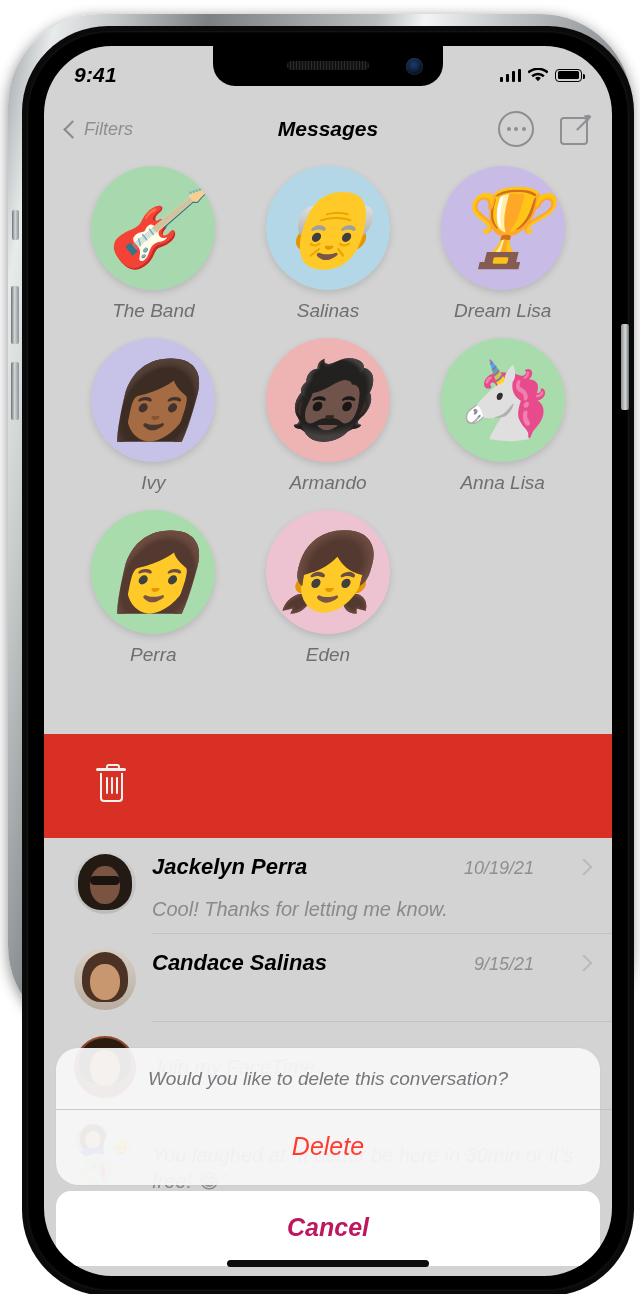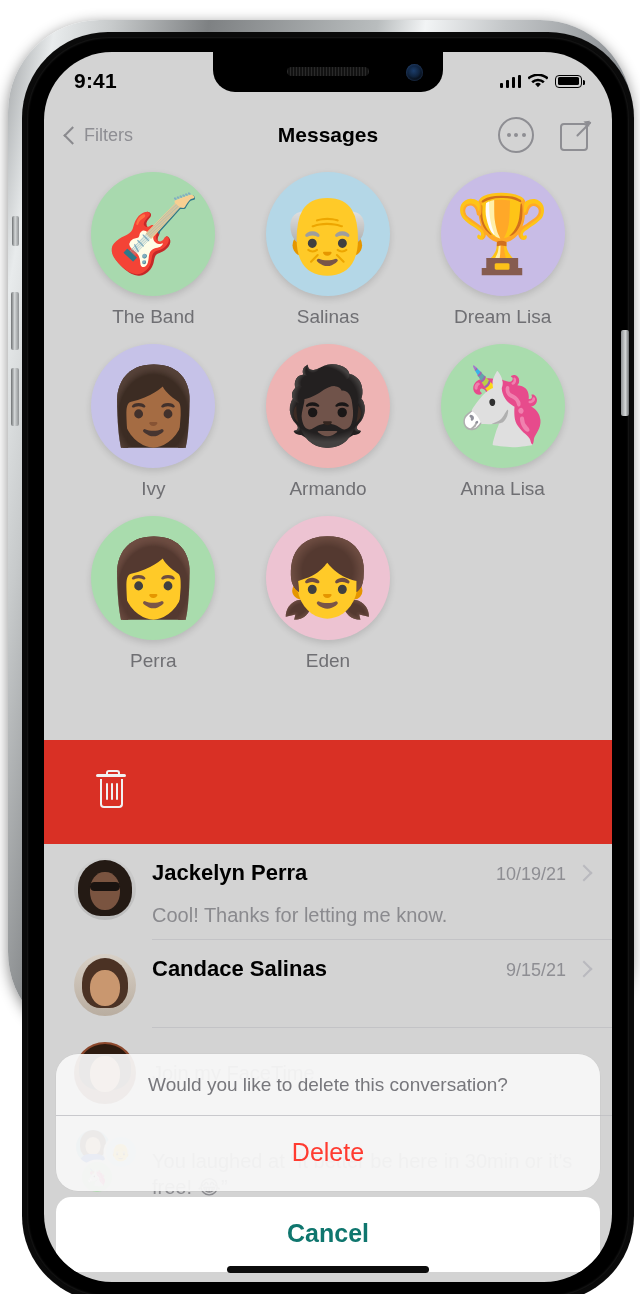--- a/index.html
+++ b/index.html
@@ -4,25 +4,26 @@
 <style>
   html,body{margin:0;padding:0;background:#ffffff;}
   body{
     width:640px;height:1294px;overflow:hidden;position:relative;
     font-family:"Liberation Sans","DejaVu Sans",sans-serif;
     -webkit-font-smoothing:antialiased;
   }
 
   
   #phone-frame{
-    position:absolute;left:8px;top:20px;width:624px;height:1024px;
+    position:absolute;left:8px;top:14px;width:624px;height:1024px;
     border-radius:92px;
     background:linear-gradient(100deg,#9fa2a4 0%,#e8ebec 6%,#c7cacb 13%,#7e8183 25%,
                #b9bdbe 46%,#f2f4f5 52%,#c3c6c8 62%,#82868a 80%,#d8dbdc 92%,#9ea1a3 100%);
     box-shadow:0 3px 14px rgba(0,0,0,.45);
+    font-style:italic;
   }
   #phone-bezel{
     position:absolute;left:14px;top:12px;width:612px;height:1270px;
     border-radius:86px;background:#0a0a0a;
   }
   #phone-inner-ring{
     position:absolute;left:19px;top:17px;width:602px;height:1260px;
     border-radius:82px;background:#000;
     box-shadow:inset 0 0 2px 1px rgba(255,255,255,.10);
   }
@@ -131,21 +132,21 @@
   .trash .handle{position:absolute;top:-4.5px;left:10px;width:10px;height:5px;border:2.6px solid #f1f1f1;border-bottom:none;border-radius:3px 3px 0 0;}
   .trash .can{position:absolute;top:5px;left:3.5px;width:23px;height:29px;border:2.6px solid #f1f1f1;border-top:none;border-radius:0 0 4px 4px;box-sizing:border-box;}
   .trash .can i{position:absolute;top:4px;width:2.2px;height:17px;background:#f1f1f1;border-radius:1px;}
   .trash .can i:nth-child(1){left:4px}.trash .can i:nth-child(2){left:9px}.trash .can i:nth-child(3){left:14px}
 
   
   #conv-list{position:absolute;left:0;top:792px;width:100%;}
   .conv-row{display:flex;align-items:flex-start;padding:14px 22px 12px 30px;box-sizing:border-box;position:relative;cursor:pointer;}
   .conv-av{width:62px;height:62px;border-radius:50%;flex:0 0 62px;margin-right:16px;overflow:hidden;position:relative;}
   .conv-main{flex:1;min-width:0;padding-top:2px;}
-  .conv-top{display:flex;align-items:baseline;}
+  .conv-top{display:flex;align-items:baseline;gap:32px;}
   .conv-name{font-size:22px;font-weight:bold;color:#000;}
   .conv-date{margin-left:auto;font-size:18px;color:#8e8e93;white-space:nowrap;}
   .conv-chev{margin-left:12px;width:10px;height:10px;border-right:2.4px solid #b9b9be;border-top:2.4px solid #b9b9be;transform:rotate(45deg);align-self:center;}
   .conv-preview{margin-top:16px;font-size:20px;line-height:1.3;color:#8a8a8e;overflow:hidden;}
   .conv-sep{position:absolute;left:108px;right:0;bottom:0;height:1px;background:#c3c3c6;}
 
   
   .av-jackelyn{background:linear-gradient(180deg,#cfcfcf,#bcbcbc);}
   .av-jackelyn .hair{position:absolute;left:50%;top:2px;transform:translateX(-50%);width:54px;height:56px;border-radius:50% 50% 42% 42%;background:#241a14;}
   .av-jackelyn .face{position:absolute;left:50%;top:14px;transform:translateX(-50%);width:30px;height:38px;border-radius:48%;background:#7a5440;}
@@ -367,18 +368,18 @@
         </div>
       </div>
 
     </div>
 
     <div id="sheet-wrap">
       <div id="action-sheet">
         <div id="sheet-message">Would you like to delete this conversation?</div>
         <div id="sheet-delete" style="color: rgb(255, 59, 48);">Delete</div>
       </div>
-      <div id="cancel-button" style="color: #0f766e; margin-top: 6px;">Cancel</div>
+      <div id="cancel-button" style="color: #be185d; margin-top: 6px;">Cancel</div>
     </div>
 
     <div id="home-indicator"></div>
   </div>
 </div>
 
 </body></html>

